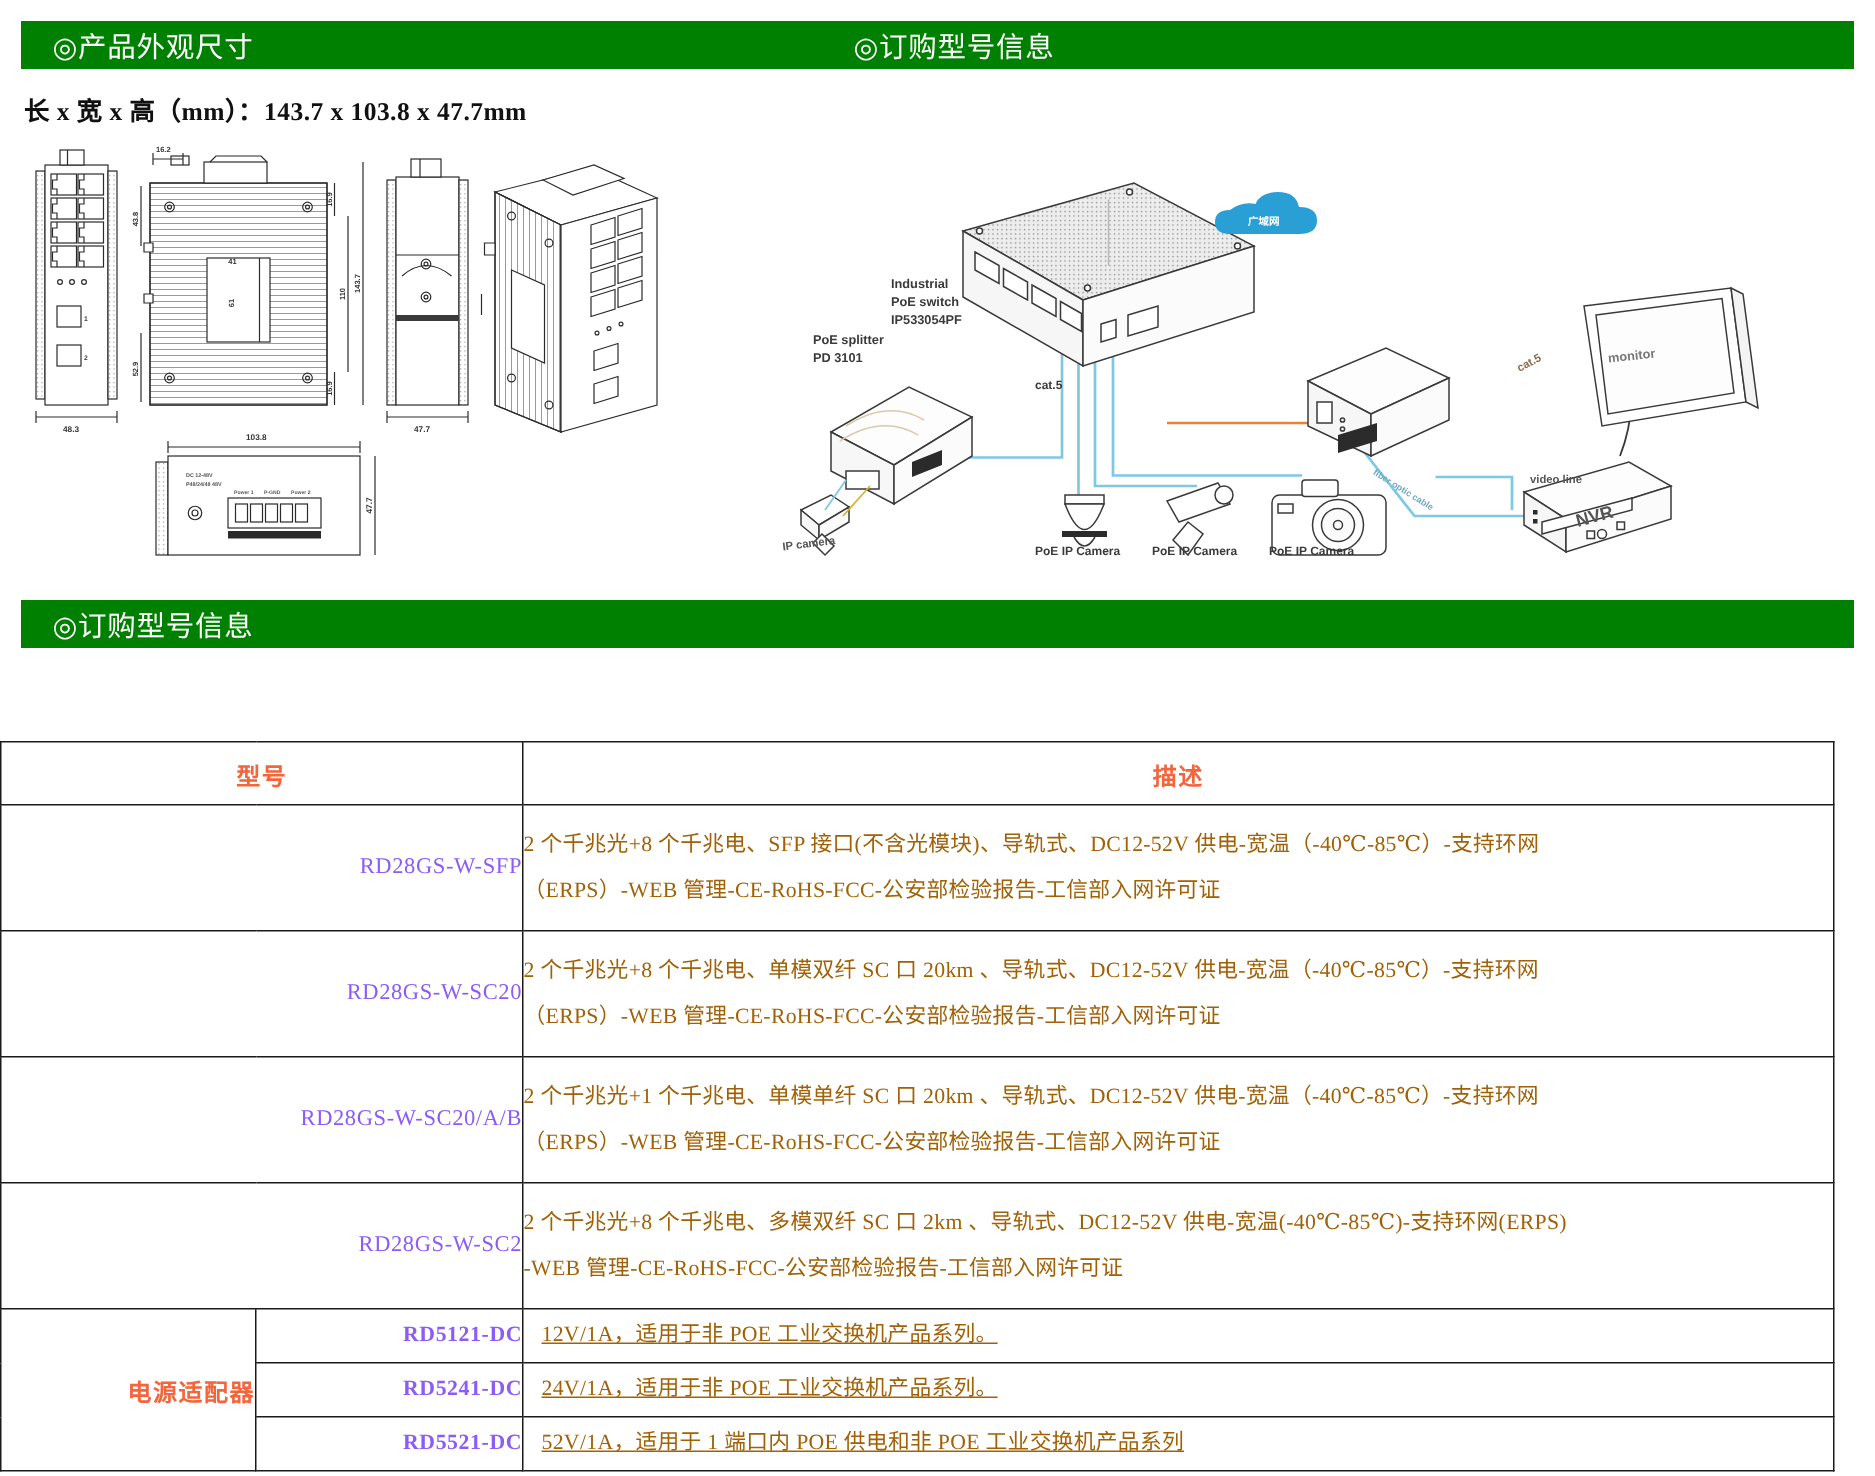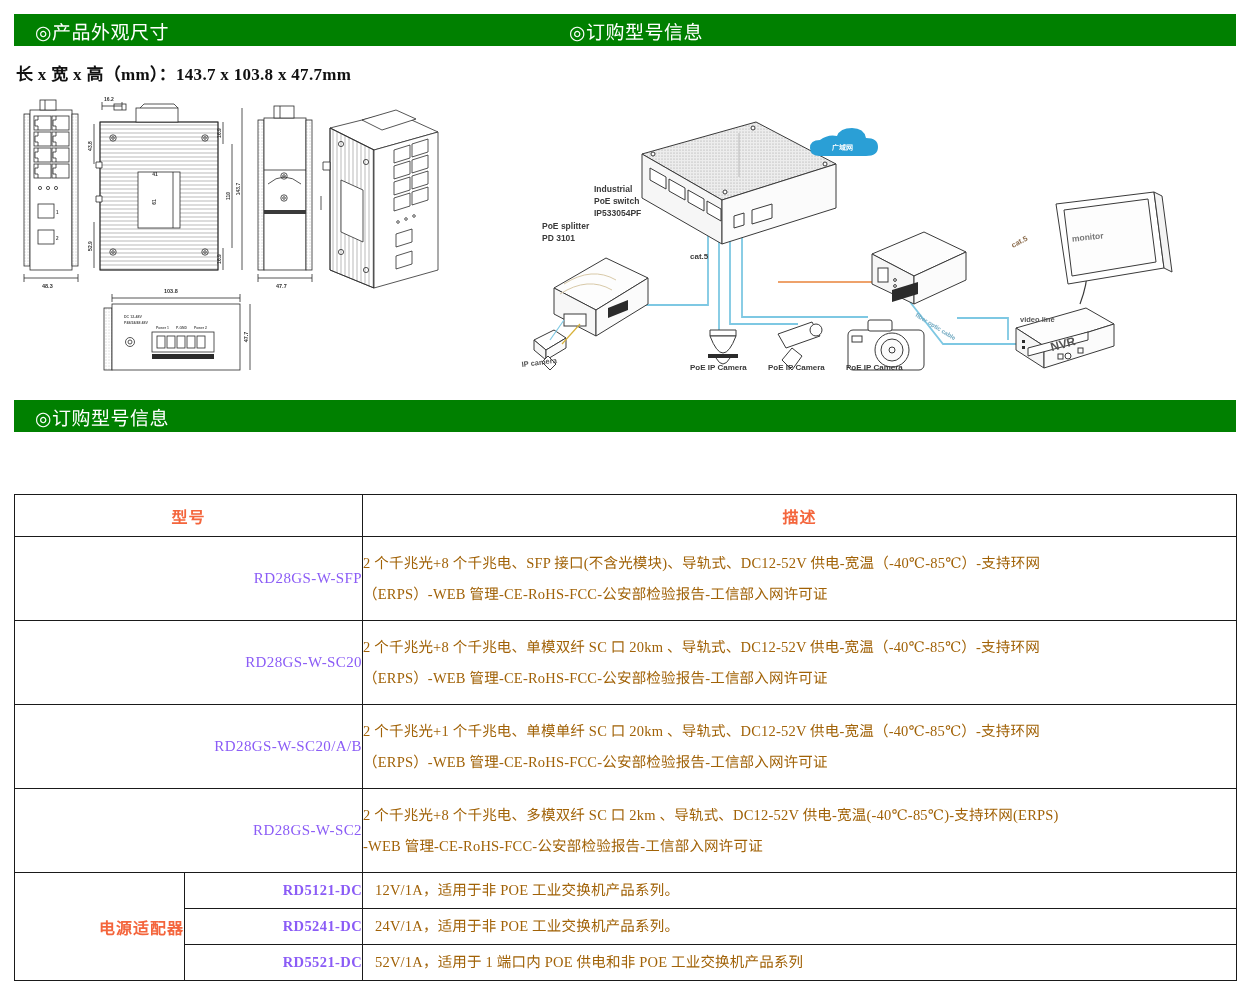--- a/index.html
+++ b/index.html
@@ -60,21 +60,21 @@
     left: 0; top: 92px;
     width: 1142px; height: 290px; font-weight: bold;
   }
   .fig-left  { position: absolute; left: 18px;  top: 0;  width: 470px; height: 285px; }
   .fig-right { position: absolute; left: 520px; top: 0;  width: 700px; height: 280px; }
   .fig-left svg, .fig-right svg { display: block; }
 
   
   .order-table-wrap {
     position: absolute;
-    left: 14px;
+    left: 0;
     top: 494px;
     width: 1222px;
   }
   table.order-table {
     border-collapse: collapse;
     table-layout: fixed;
     width: 1222px;
     font-family: "Liberation Serif", "DejaVu Serif", serif;
   }
   table.order-table td, table.order-table th {
@@ -120,20 +120,21 @@
     font-size: 14.5px;
     line-height: 1.95;
     color: #a16207;
     letter-spacing: 0.2px;
     height: 84px;
   }
   td.desc-cell.small {
     height: 36px;
     line-height: 1.4;
     padding: 4px 0 4px 12px;
+    text-decoration: underline;
   }
   .desc-line { display: block; white-space: nowrap; }
   .desc-line + .desc-line { margin-top: 2px; }
 </style>
 </head>
 <body>
 
 <div class="green-bar" id="bar-dimensions">
   <span class="bar-label">◎产品外观尺寸</span>
   <span class="bar-label second-title">◎订购型号信息</span>

